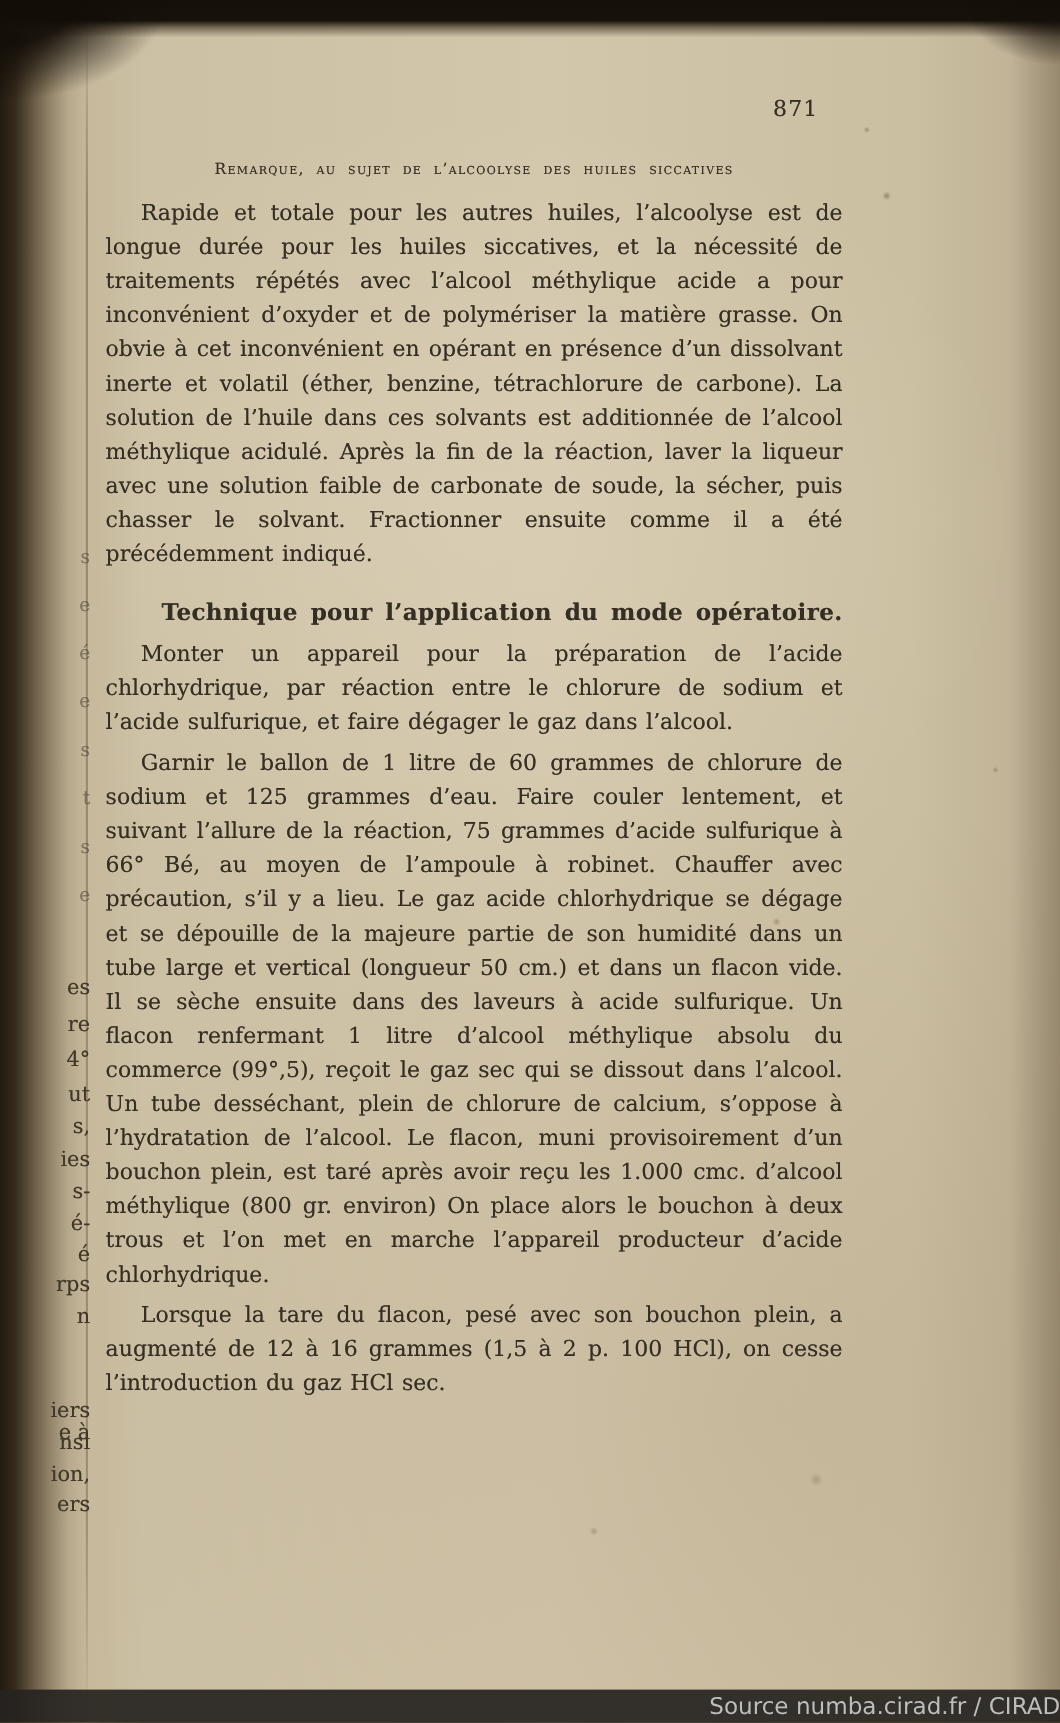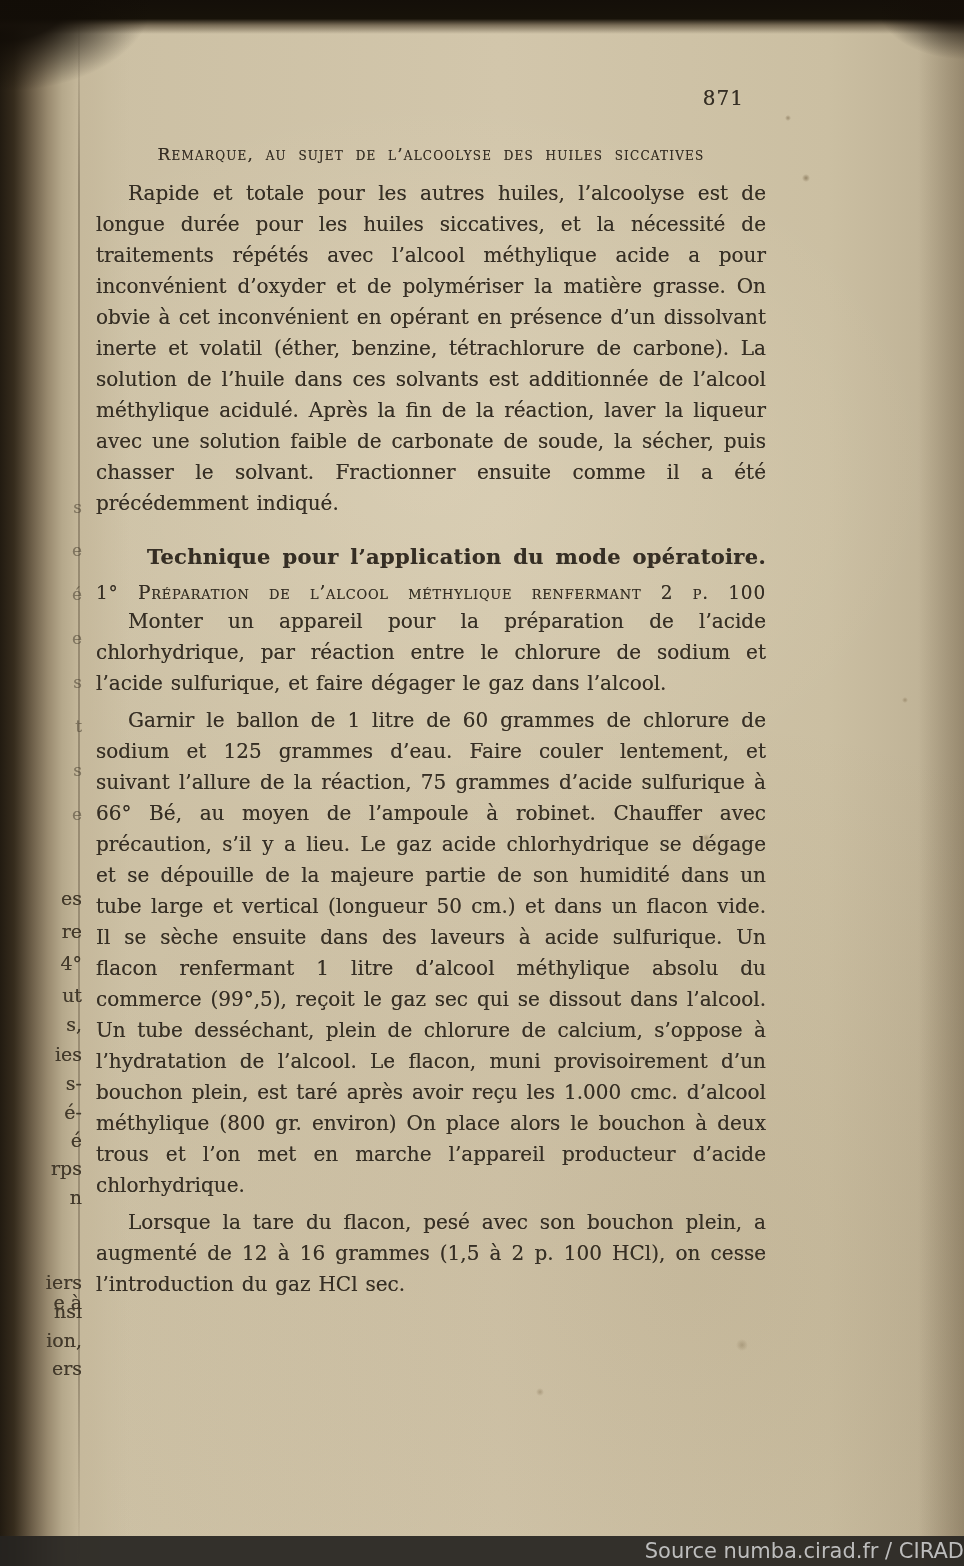--- a/index.html
+++ b/index.html
@@ -79,21 +79,21 @@
   .para {
     margin:0 0 6px 0;
     font-size:20px; line-height:31px;
     text-align:justify; text-indent:32px;
     word-spacing:1.5px;
   }
   .para.no-indent { text-indent:0; }
 
   .smallcaps-heading {
     margin:22px 0 12px 0;
-    font-variant:small-caps; font-size:17px; line-height:24px;
+    font-variant:small-caps; font-size:14px; line-height:24px;
     letter-spacing:1.2px; word-spacing:5px; text-align:center;
   }
   .bold-heading {
     margin:24px 0 8px 0;
     font-weight:bold; font-size:21px; line-height:28px;
     word-spacing:4px; letter-spacing:0.3px; text-align:right;
   }
   .smallcaps-line {
     font-variant:small-caps; font-size:18.5px; line-height:27px;
     letter-spacing:0.8px; word-spacing:4px;
@@ -157,21 +157,20 @@
       <span class="page-number">871</span>
     </div>
 
 
     <div class="smallcaps-heading">Remarque, au sujet de l’alcoolyse des huiles siccatives</div>
 
     <p class="para">Rapide et totale pour les autres huiles, l’alcoolyse est de longue durée pour les huiles siccatives, et la nécessité de traitements répétés avec l’alcool méthylique acide a pour inconvénient d’oxyder et de polymériser la matière grasse. On obvie à cet inconvénient en opérant en présence d’un dissolvant inerte et volatil (éther, benzine, tétrachlorure de carbone). La solution de l’huile dans ces solvants est additionnée de l’alcool méthylique acidulé. Après la fin de la réaction, laver la liqueur avec une solution faible de carbonate de soude, la sécher, puis chasser le solvant. Fractionner ensuite comme il a été précédemment indiqué.</p>
 
     <div class="bold-heading">Technique pour l’application du mode opératoire.</div>
 
-    <div class="smallcaps-line justify-line">1° Préparation de l’alcool méthylique renfermant 2 p. 100</div>
 
     <p class="para">Monter un appareil pour la préparation de l’acide chlorhydrique, par réaction entre le chlorure de sodium et l’acide sulfurique, et faire dégager le gaz dans l’alcool.</p>
     <p class="para">Garnir le ballon de 1 litre de 60 grammes de chlorure de sodium et 125 grammes d’eau. Faire couler lentement, et suivant l’allure de la réaction, 75 grammes d’acide sulfurique à 66° Bé, au moyen de l’ampoule à robinet. Chauffer avec précaution, s’il y a lieu. Le gaz acide chlorhydrique se dégage et se dépouille de la majeure partie de son humidité dans un tube large et vertical (longueur 50 cm.) et dans un flacon vide. Il se sèche ensuite dans des laveurs à acide sulfurique. Un flacon renfermant 1 litre d’alcool méthylique absolu du commerce (99°,5), reçoit le gaz sec qui se dissout dans l’alcool. Un tube desséchant, plein de chlorure de calcium, s’oppose à l’hydratation de l’alcool. Le flacon, muni provisoirement d’un bouchon plein, est taré après avoir reçu les 1.000 cmc. d’alcool méthylique (800 gr. environ) On place alors le bouchon à deux trous et l’on met en marche l’appareil producteur d’acide chlorhydrique.</p>
     <p class="para">Lorsque la tare du flacon, pesé avec son bouchon plein, a augmenté de 12 à 16 grammes (1,5 à 2 p. 100 HCl), on cesse l’introduction du gaz HCl sec.</p>
 
   </div>
 
   <div class="footer-bar">
     <span>Source numba.cirad.fr / CIRAD</span>
   </div>

